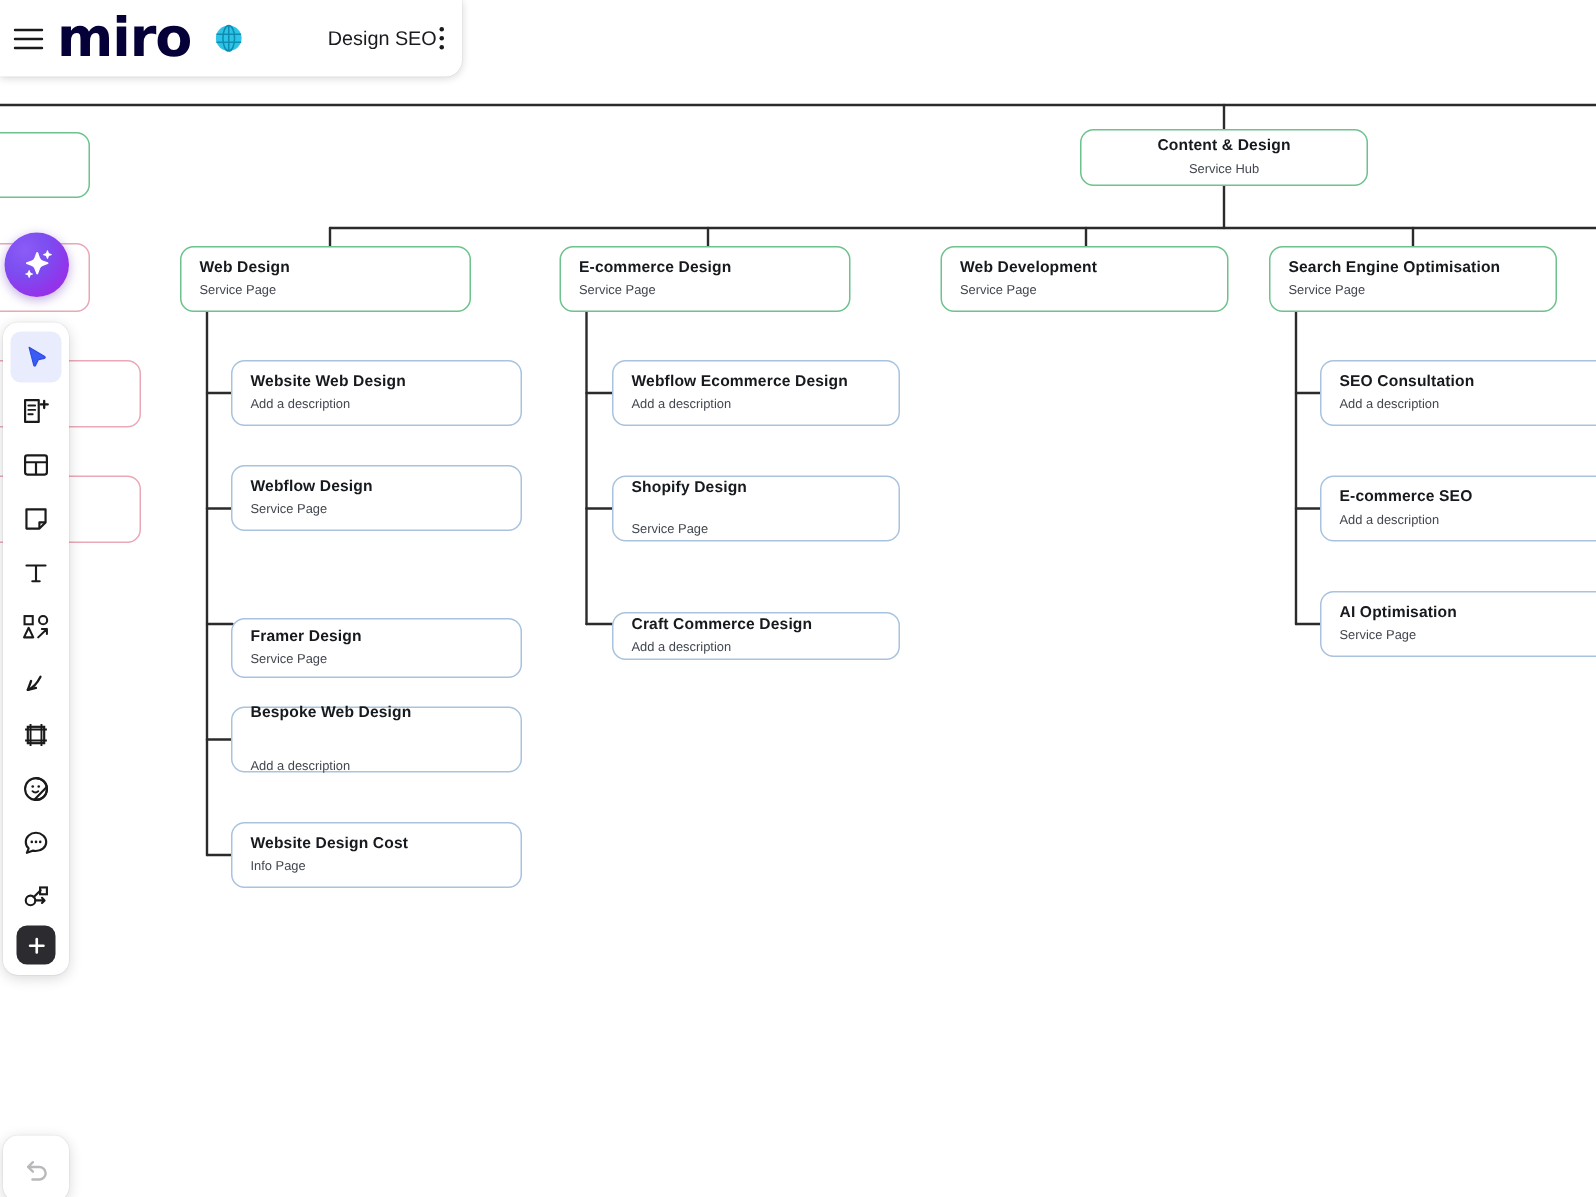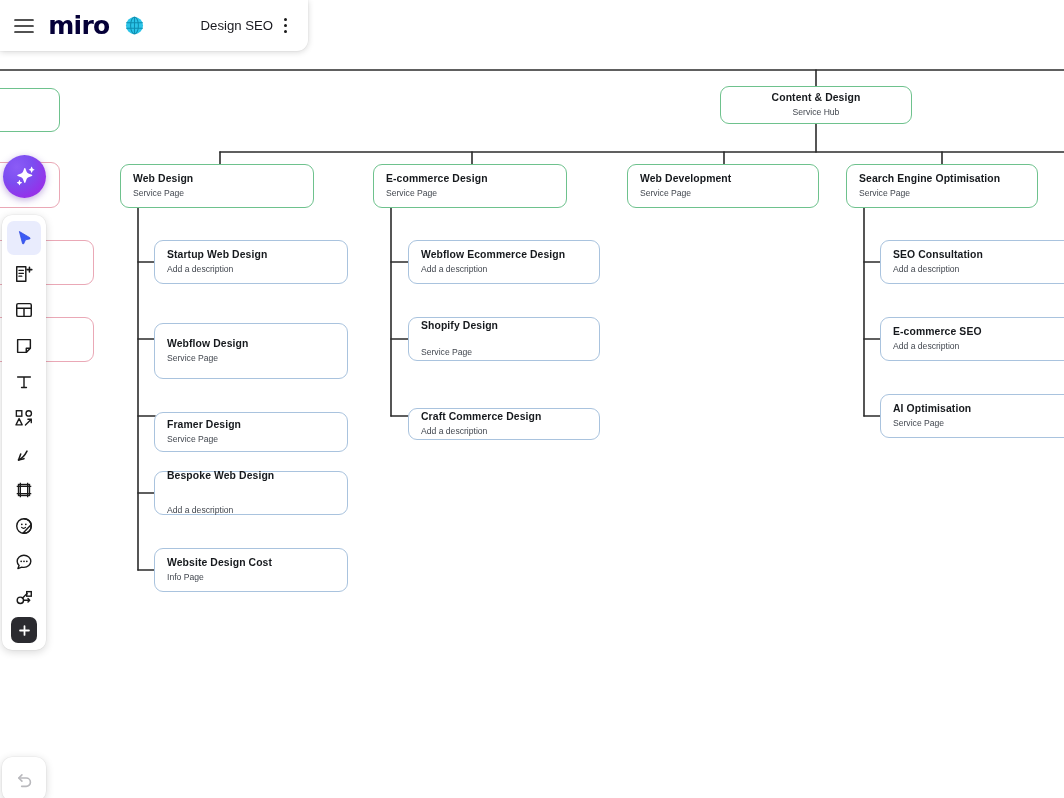--- a/index.html
+++ b/index.html
@@ -45,21 +45,21 @@
     box-shadow: 0 1px 6px rgba(0,0,0,.17), 0 0 0 .5px rgba(0,0,0,.04);
     display: flex; align-items: center; gap: 0px;
     z-index: 40;
   }
   #topbar .hamb {
     width: 34px; height: 34px; margin-left: 9px;
     display: flex; align-items: center; justify-content: center;
     border-radius: 7px; cursor: pointer;
   }
   #topbar .logo {
-    font-size: 25px; font-weight: 700; color: #050038;
+    font-size: 36px; font-weight: 700; color: #050038;
     letter-spacing: -.7px; margin-left: 9px; line-height: 1;
     font-family: "DejaVu Sans", sans-serif;
   }
   #topbar .globe { margin-left: 15px; display: flex; align-items: center; }
   #topbar .title {
     margin-left: 9px; font-size: 13.2px; color: #19191f; font-weight: 400;
     white-space: nowrap;
     padding-left: 48px;
   }
   #topbar .kebab {
@@ -175,24 +175,24 @@
     <div class="node green" style="left:627px; top:164px; width:192px; height:44px;">
       <div class="t">Web Development</div>
       <div class="s">Service Page</div>
     </div>
     <div class="node green" style="left:846px; top:164px; width:192px; height:44px;">
       <div class="t">Search Engine Optimisation</div>
       <div class="s">Service Page</div>
     </div>
 
     <div class="node blue" style="left:154px; top:240px; width:194px; height:44px;">
-      <div class="t">Startup Web Design</div>
-      <div class="s">Add a description</div>
-    </div>
-    <div class="node blue" style="left:154px; top:323px; width:194px; height:56px;">
+      <div class="t">Website Web Design</div>
+      <div class="s">Add a description</div>
+    </div>
+    <div class="node blue" style="left:154px; top:310px; width:194px; height:44px;">
       <div class="t">Webflow Design</div>
       <div class="s">Service Page</div>
     </div>
     <div class="node blue" style="left:154px; top:412px; width:194px; height:40px;">
       <div class="t">Framer Design</div>
       <div class="s">Service Page</div>
     </div>
     <div class="node blue" style="left:154px; top:471px; width:194px; height:44px;gap:20px;">
       <div class="t">Bespoke Web Design</div>
       <div class="s">Add a description</div>

